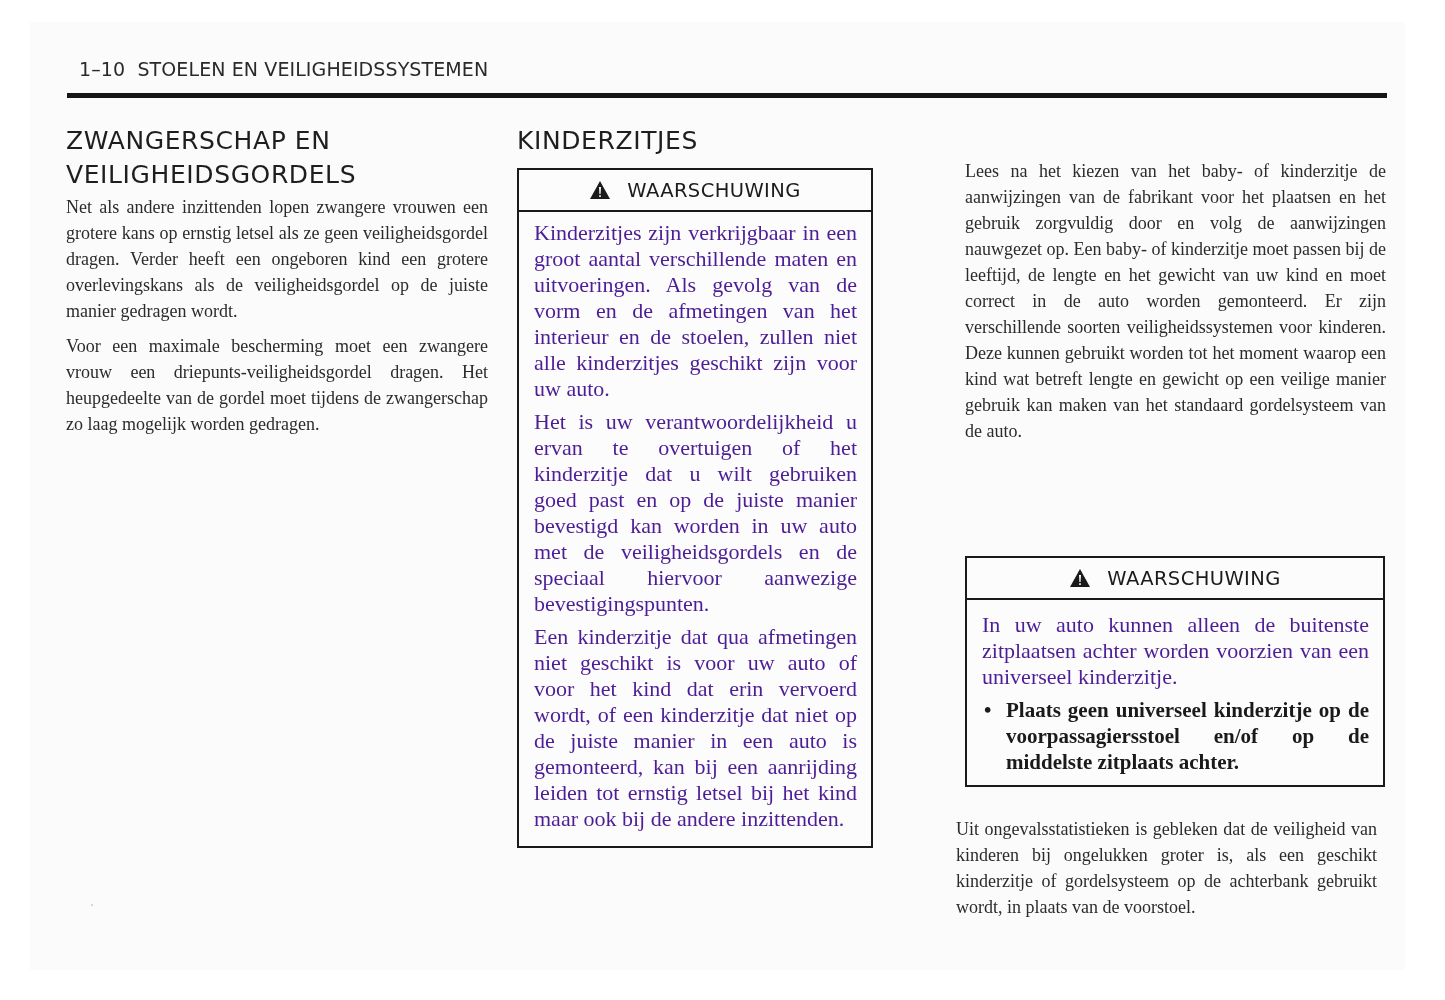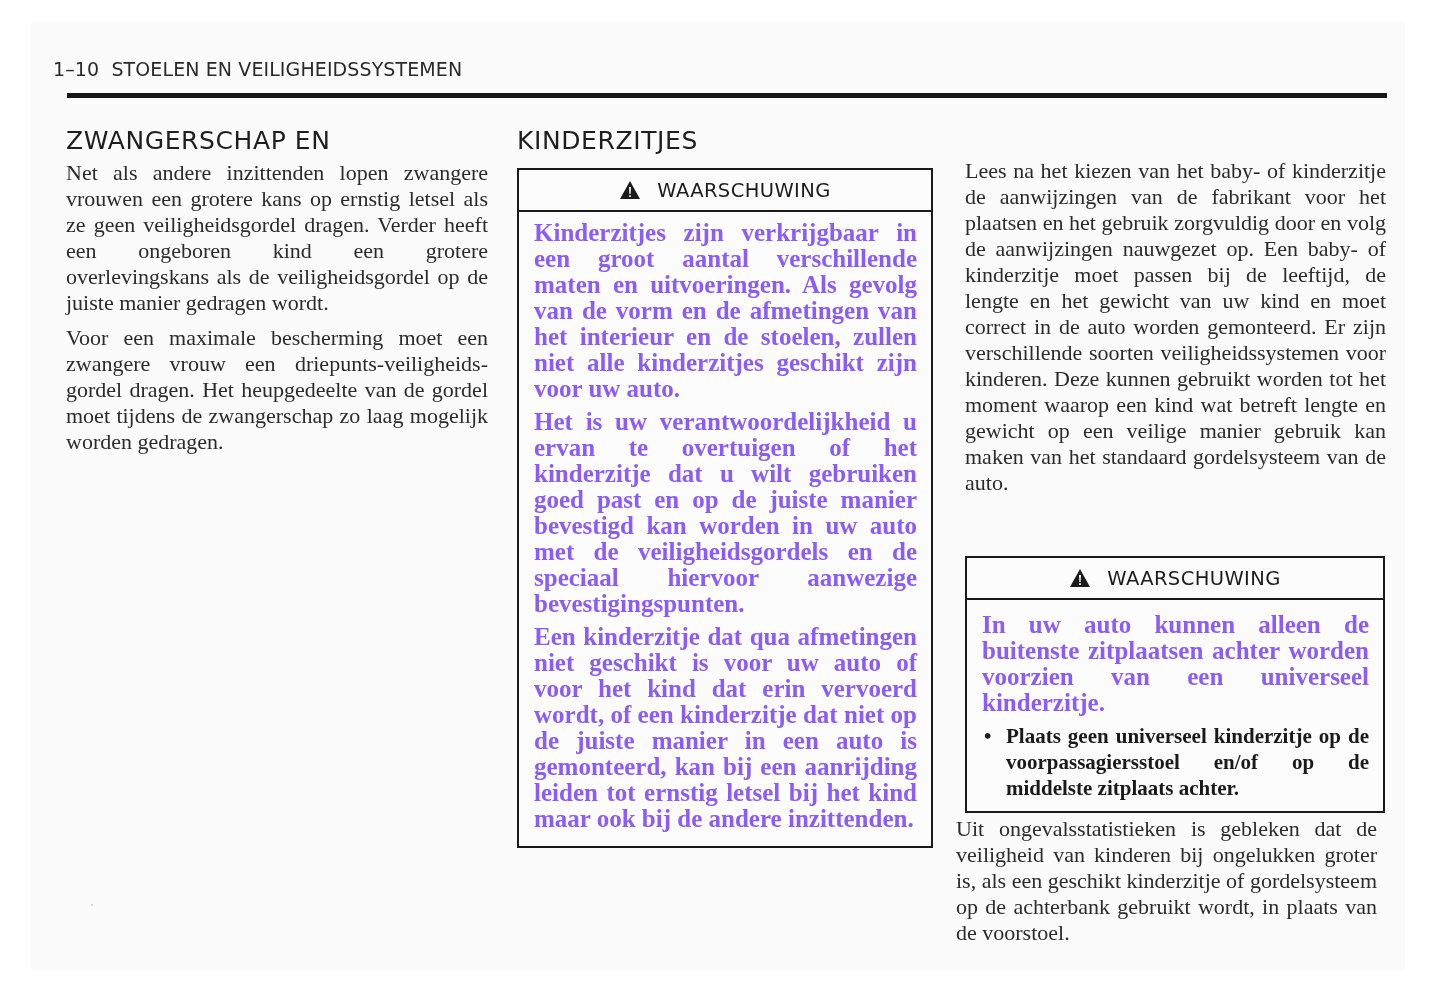--- a/index.html
+++ b/index.html
@@ -2,61 +2,61 @@
 <html><head>
 <meta charset="utf-8">
 <style>
   html, body { margin: 0; padding: 0; background: #ffffff; }
   body { width: 1445px; height: 1000px; position: relative; overflow: hidden; }
   .page {
     position: absolute; left: 30px; top: 22px; width: 1375px; height: 948px;
     background: #fbfbfb;
   }
   .running-head {
-    position: absolute; left: 53px; top: 58px;
+    position: absolute; left: 79px; top: 58px;
     font-family: "DejaVu Sans", sans-serif; font-size: 19px; color: #2a2a2a;
     letter-spacing: 0.1px; white-space: nowrap;
   }
   .rule {
     position: absolute; left: 67px; top: 93px; width: 1320px; height: 5px;
     background: #161616;
   }
   .col { position: absolute; }
   .col-left  { left: 66px;  top: 124px; width: 422px; }
-  .col-mid   { left: 517px; top: 124px; width: 416px; }
+  .col-mid   { left: 517px; top: 124px; width: 356px; }
   .col-right { left: 965px; top: 158px; width: 421px; }
 
   h2.sec {
     margin: 0; font-family: "DejaVu Sans", sans-serif; font-weight: normal;
     font-size: 25px; line-height: 34px; color: #1e1e1e; letter-spacing: 0.6px;
   }
   p.body {
     margin: 0 0 9px 0;
-    font-family: "Liberation Serif", serif; font-size: 22px; line-height: 26px;
+    font-family: "Liberation Serif", serif; font-size: 18px; line-height: 26px;
     color: #2b2b2b; text-align: justify; hyphens: manual;
   }
   .col-left p.body:first-of-type { margin-top: 2px; }
 
   .warn-box {
     border: 2px solid #1a1a1a; background: #fcfcfc;
   }
   .warn-head {
     border-bottom: 2px solid #1a1a1a; height: 40px;
     display: flex; align-items: center; justify-content: center; gap: 16px;
   }
   .warn-title {
     font-family: "DejaVu Sans", sans-serif; font-size: 19.5px; color: #1c1c1c;
     letter-spacing: 0.4px;
   }
   .warn-icon { width: 22px; height: 20px; display: inline-block; }
   .warn-body { padding: 8px 14px 10px 15px; }
   .warn-body p {
     margin: 0 0 7px 0;
-    font-family: "Liberation Serif", serif; font-weight: bold; font-size: 25px;
-    line-height: 26px; color: #8b5cf6; text-align: justify;
+    font-family: "Liberation Serif", serif; font-weight: normal; font-size: 22px;
+    line-height: 26px; color: #4c1d95; text-align: justify;
   }
   .warn-body p:last-child { margin-bottom: 4px; }
   .warn-body ul { margin: 0; padding: 0; list-style: none; }
   .warn-body li {
     position: relative; padding-left: 24px;
     font-family: "Liberation Serif", serif; font-weight: bold; font-size: 21px;
     line-height: 26px; color: #1a1a1a; text-align: justify;
   }
   .warn-body li .bullet { position: absolute; left: 2px; top: 0; }
 
@@ -73,20 +73,21 @@
 <div class="page"></div>
 
 <div class="running-head">
   <span>1–10</span>&nbsp;&nbsp;<span>STOELEN EN VEILIGHEIDSSYSTEMEN</span>
 </div>
 <div class="rule"></div>
 
 <div class="col col-left">
   <h2 class="sec">
     <span>ZWANGERSCHAP EN</span><br>
+    <span>VEILIGHEIDSGORDELS</span>
   </h2>
   <p class="body">Net als andere inzittenden lopen zwangere vrouwen een grotere kans op ernstig letsel als ze geen veiligheidsgordel dragen. Verder heeft een ongeboren kind een grotere overlevingskans als de veiligheidsgordel op de juiste manier gedragen wordt.</p>
   <p class="body">Voor een maximale bescherming moet een zwangere vrouw een driepunts-veiligheids­gordel dragen. Het heupgedeelte van de gordel moet tijdens de zwangerschap zo laag mogelijk worden gedragen.</p>
 </div>
 <div class="speck"></div>
 
 <div class="col col-mid">
   <h2 class="sec">KINDERZITJES</h2>
   <div class="warn-box mid-warn">
     <div class="warn-head">

